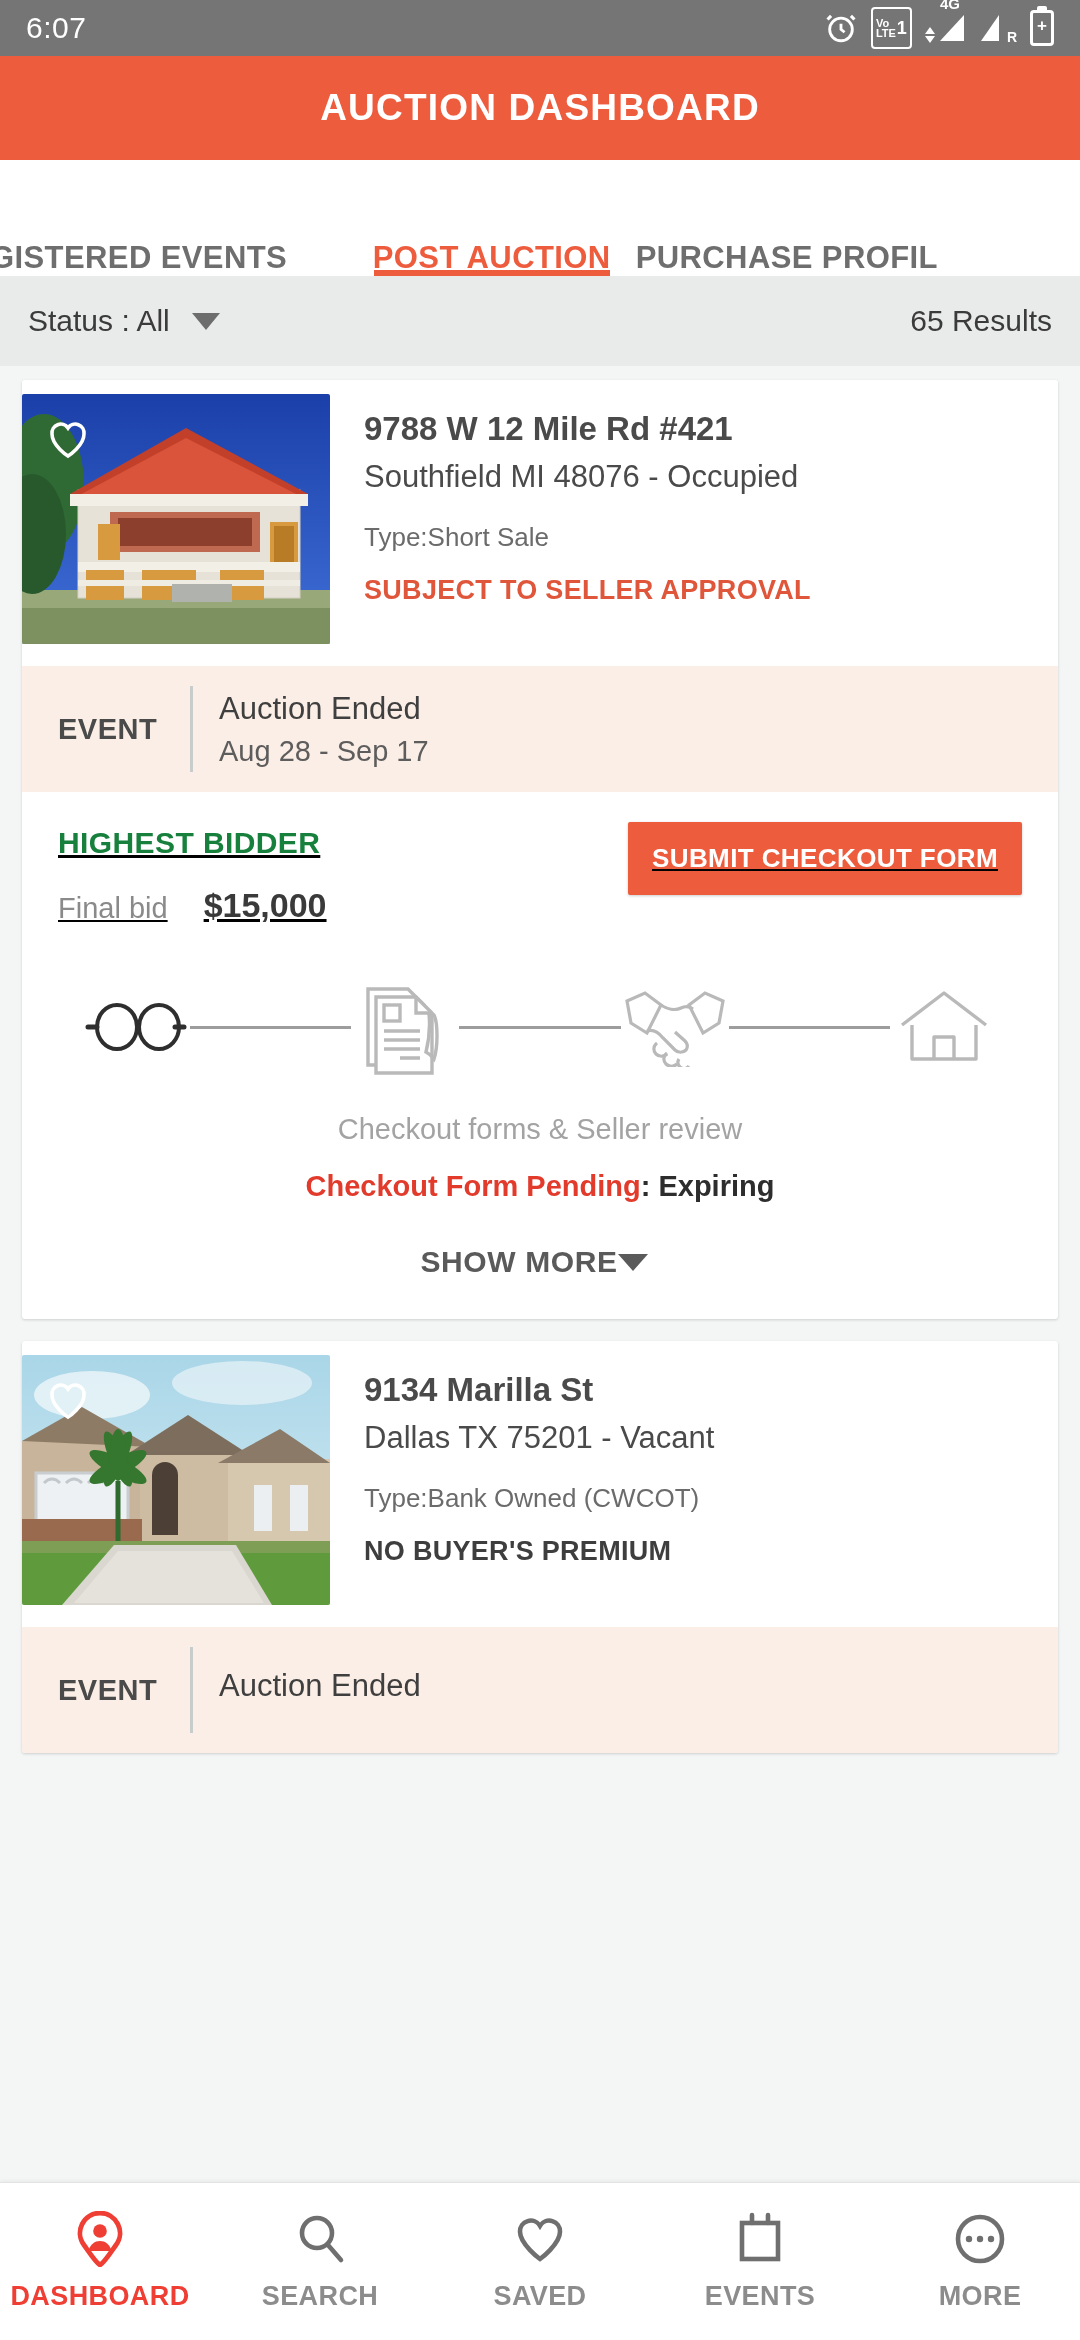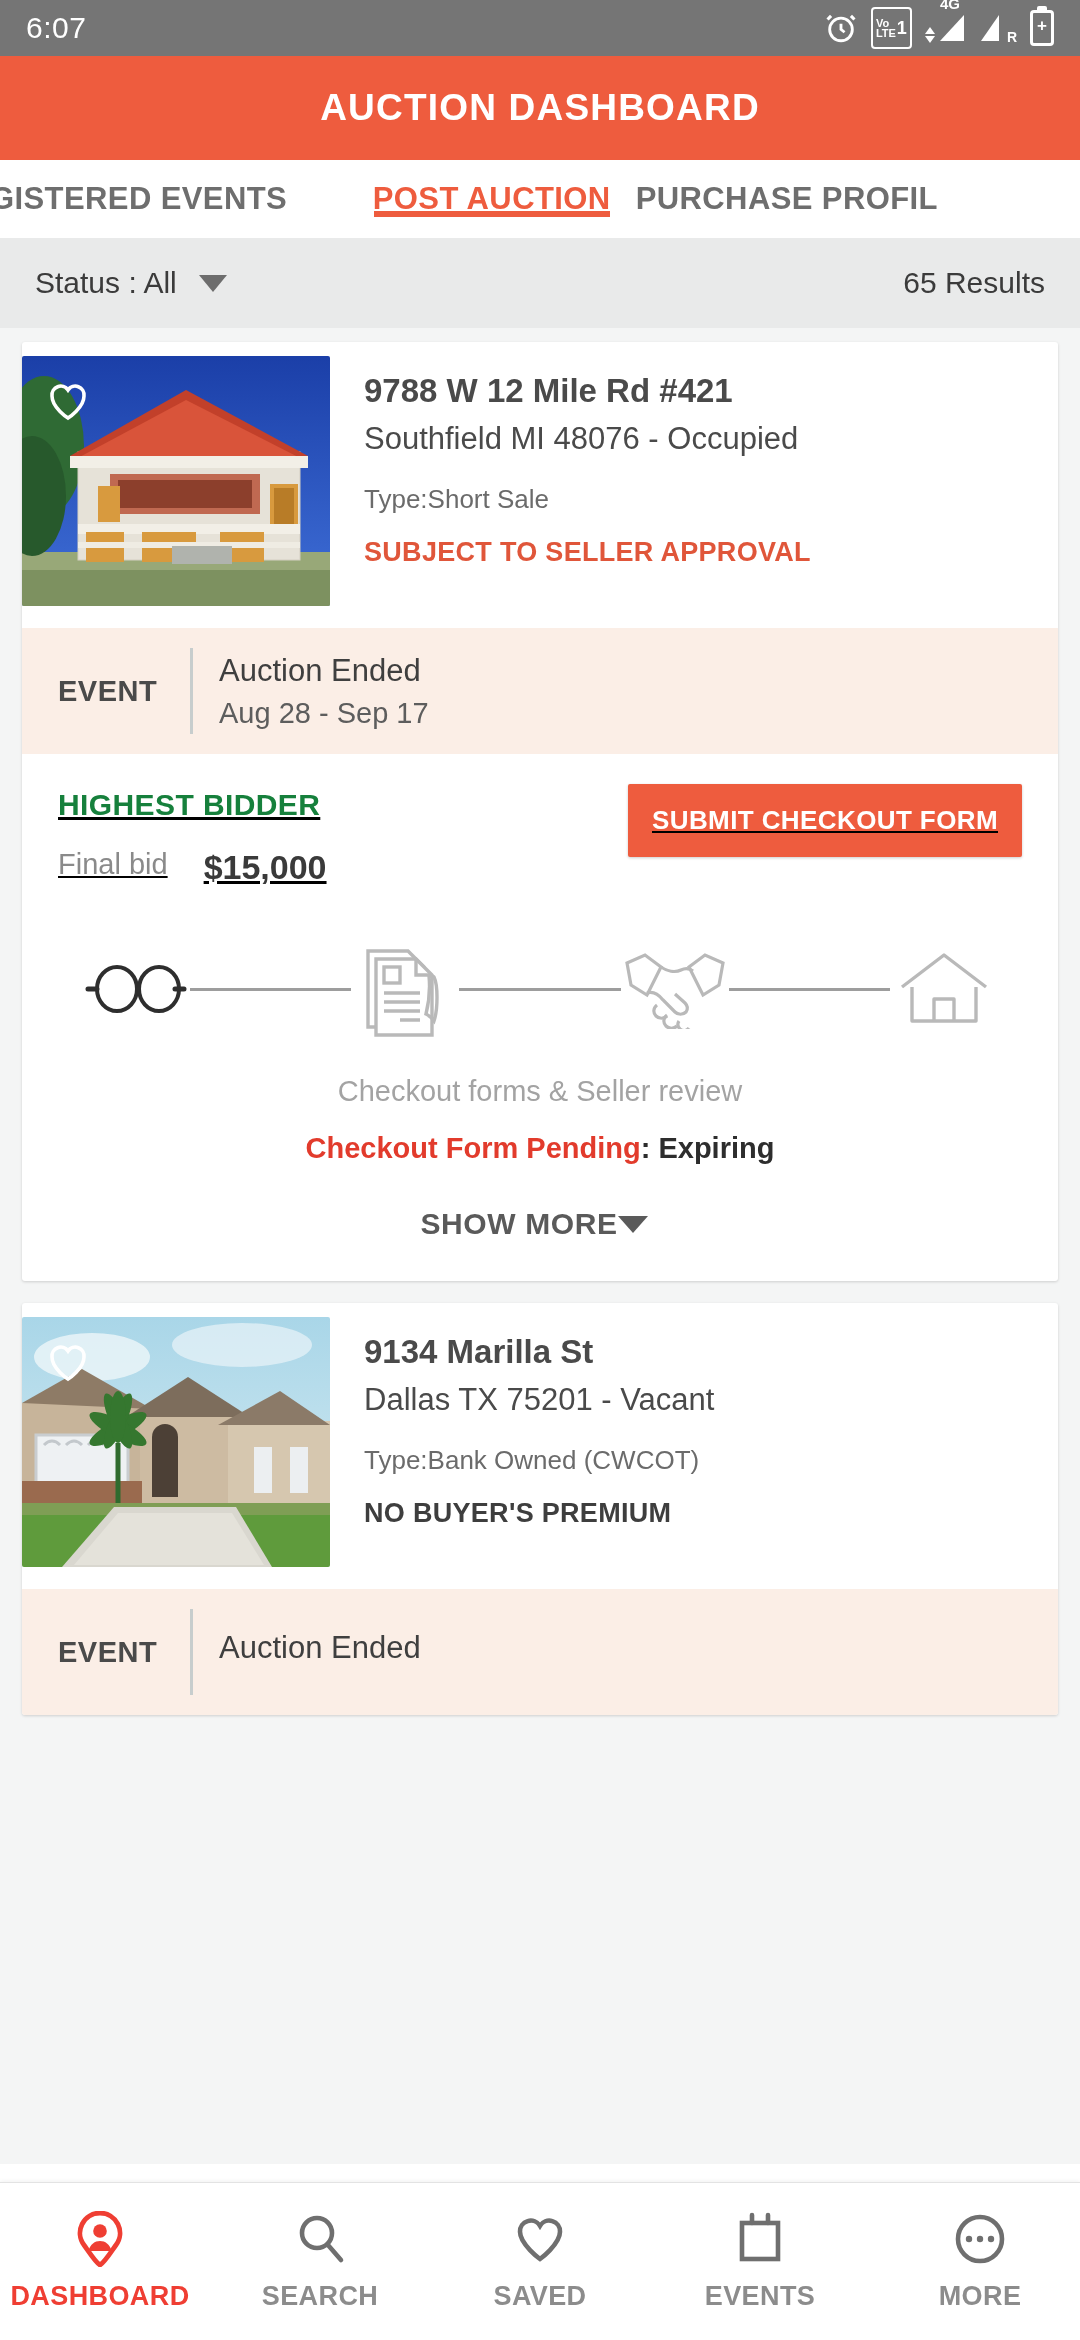--- a/index.html
+++ b/index.html
@@ -44,40 +44,40 @@
   
   .appbar{
     height:104px; background:#ee5c3e; display:flex; align-items:center; justify-content:center;
   }
   .appbar-title{
     color:#fff; font-size:37px; font-weight:bold; letter-spacing:1.2px;
   }
 
   
   .tabs{
-    height:78px; background:#fff; display:flex; align-items:center;
+    height:116px; background:#fff; display:flex; align-items:flex-end;
     position:relative; overflow:hidden;
   }
   .tab{
     display:flex; align-items:center; justify-content:center;
     font-size:31px; font-weight:600; color:#6e6e6e; letter-spacing:.4px;
     white-space:nowrap; position:relative;
   }
   .tab.t1{ width:392px; justify-content:flex-start; padding-left:0; margin-left:-10px;}
   .tab.t2{ width:236px; color:#ee5c3e; }
   .tab.t3{ width:480px; justify-content:flex-start; padding-left:26px;}
   .tab.active:after{
     content:""; position:absolute; left:0; right:0; bottom:0; height:6px; background:#ee5c3e;
   }
 
   
   .filterbar{
     height:90px; background:#e9eaea;
     display:flex; align-items:center; justify-content:space-between;
-    padding:0 35px;
+    padding:0 28px;
   }
   .status-filter{ display:flex; align-items:center; gap:22px; }
   .status-filter-label{ font-size:30px; color:#3b3b3b; }
   .caret-down{
     width:0;height:0;border-left:14px solid transparent;border-right:14px solid transparent;
     border-top:17px solid #6d6d6d;
   }
   .results-count{ font-size:30px; color:#3b3b3b; }
 
   
@@ -114,21 +114,21 @@
   .event-divider{ width:3px; background:#c7cdcd; align-self:stretch; margin:0 26px 0 18px; min-height:86px;}
   .event-lines{ display:flex; flex-direction:column; gap:8px; }
   .event-title{ font-size:31px; color:#3f3f3f; }
   .event-dates{ font-size:29px; color:#5d5d5d; }
 
   
   .bid-section{ padding:30px 36px 0 36px; }
   .bid-row{ display:flex; align-items:flex-start; justify-content:space-between;text-decoration:underline; }
   .bid-left{ padding-top:4px; }
   .highest-bidder{ font-size:30px; font-weight:600; color:#16803c; letter-spacing:.4px;}
-  .final-bid-row{ display:flex; align-items:flex-start; gap:36px; margin-top:26px;}
+  .final-bid-row{ display:flex; align-items:flex-end; gap:36px; margin-top:26px;}
   .final-bid-label{ font-size:29px; color:#8a8a8a; }
   .final-bid-value{ font-size:34px; font-weight:bold; color:#3a3a3a; }
   .submit-btn{
     background:#ee5c3e; color:#fff; font-size:26px; font-weight:bold; letter-spacing:.4px;
     padding:21px 24px; border:none; border-radius:2px; box-shadow:0 1px 3px rgba(0,0,0,.2);
     white-space:nowrap; cursor:pointer;
   }
 
   
   .stepper{ display:flex; align-items:center; justify-content:center; gap:0; margin-top:54px; padding:0 24px;}

